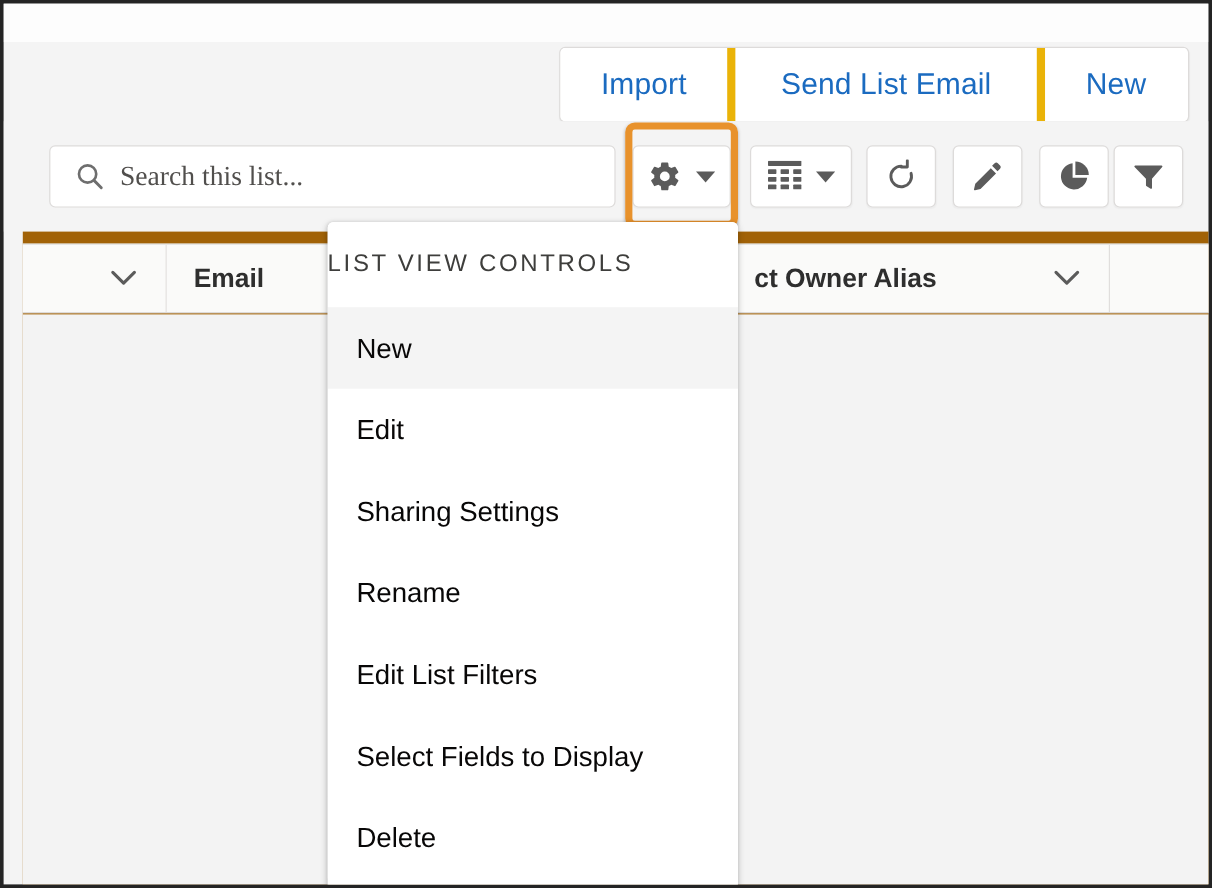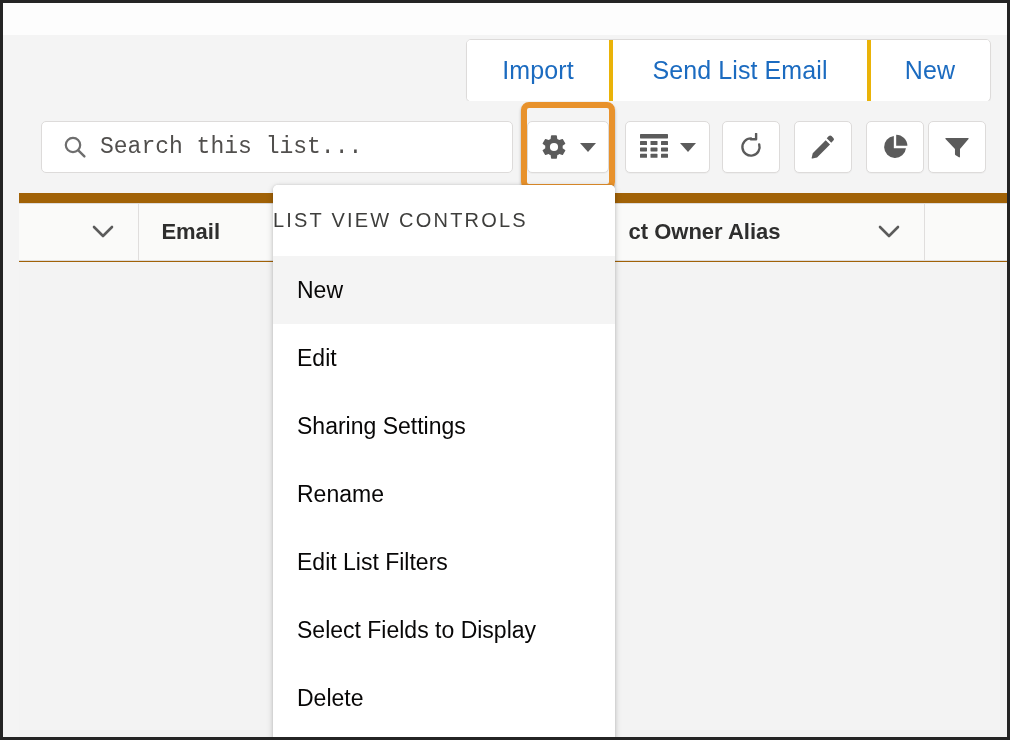--- a/index.html
+++ b/index.html
@@ -48,21 +48,21 @@
   .global-actions .ga-btn {
     flex: 0 0 auto;
     display: flex;
     align-items: center;
     justify-content: center;
     color: #1b6bc0;
     font-size: 25px;
     letter-spacing: 0.1px;
     background: #ffffff;
     border: none;
-    border-right: 4px solid #eab308;
+    border-right: 7px solid #eab308;
     cursor: pointer;
     font-family: "Liberation Sans", sans-serif;
     padding: 0;
   }
   .global-actions .ga-btn:last-child { border-right: none; }
   .ga-import { width: 146px; }
   .ga-sendmail { width: 258px; }
   .ga-new { width: 118px; }
 
   
@@ -93,21 +93,21 @@
     margin-left: 20px;
     margin-right: 12px;
     display: flex;
     flex: 0 0 auto;
   }
   .search-box input {
     flex: 1;
     border: none;
     outline: none;
     background: transparent;
-    font-family: Liberation Mono, monospace;
+    font-family: Liberation Serif, serif;
     font-size: 23px;
     color: #2b2826;
     padding: 0;
   }
   .search-box input::placeholder {
     color: #514f4d;
     opacity: 1;
   }
 
   

